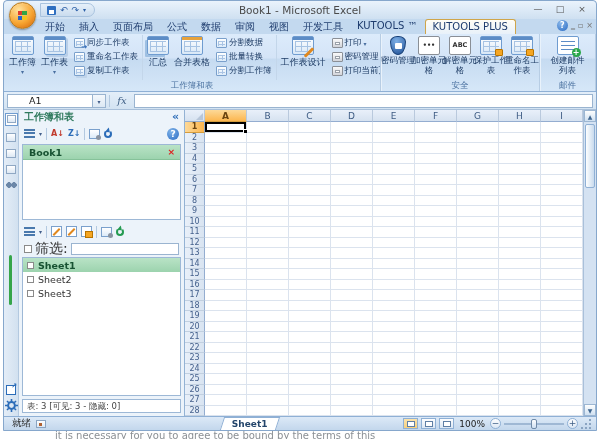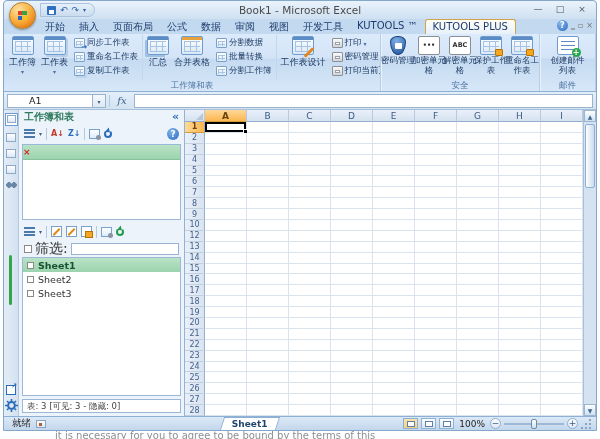--- a/index.html
+++ b/index.html
@@ -451,20 +451,21 @@
       <span class="tsep"></span>
       <span class="sortico">A↓</span>
       <span class="sortico z">Z↓</span>
       <span class="tsep"></span>
       <span class="gridgear"></span>
       <span class="refr"></span>
       <span class="helpc">?</span>
     </div>
     <div class="wblist">
       <div class="wbitem">
+        <b>Book1</b>
         <span class="wbclose">×</span>
       </div>
     </div>
     <div class="ptool">
       <span class="hamb"></span>
       <span class="tcaret">▾</span>
       <span class="tsep"></span>
       <span class="pensq pen"></span>
       <span class="pensq pen"></span>
       <span class="pensq lock"></span>
@@ -611,20 +612,32 @@
           <div class="gcell"></div>
           <div class="gcell"></div>
           <div class="gcell"></div>
           <div class="gcell"></div>
           <div class="gcell"></div>
           <div class="gcell"></div>
           <div class="gcell"></div>
         </div>
         <div class="grow">
           <div class="rhdr">10</div>
+          <div class="gcell"></div>
+          <div class="gcell"></div>
+          <div class="gcell"></div>
+          <div class="gcell"></div>
+          <div class="gcell"></div>
+          <div class="gcell"></div>
+          <div class="gcell"></div>
+          <div class="gcell"></div>
+          <div class="gcell"></div>
+        </div>
+        <div class="grow">
+          <div class="rhdr">11</div>
           <div class="gcell"></div>
           <div class="gcell"></div>
           <div class="gcell"></div>
           <div class="gcell"></div>
           <div class="gcell"></div>
           <div class="gcell"></div>
           <div class="gcell"></div>
           <div class="gcell"></div>
           <div class="gcell"></div>
         </div>

